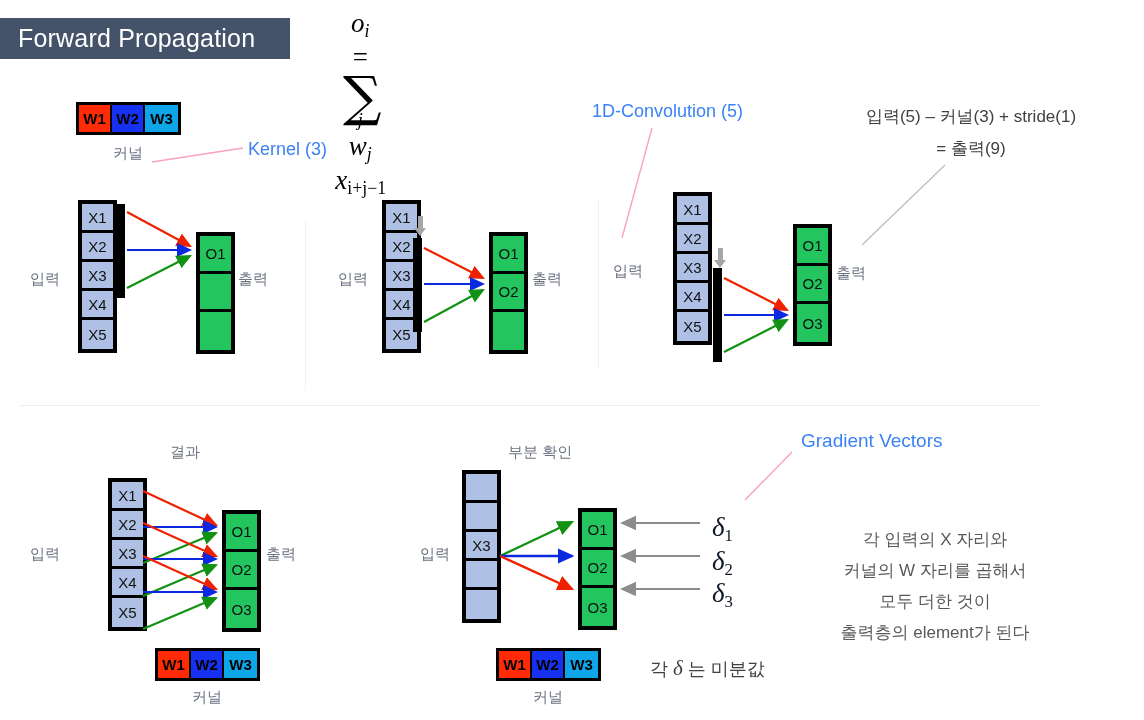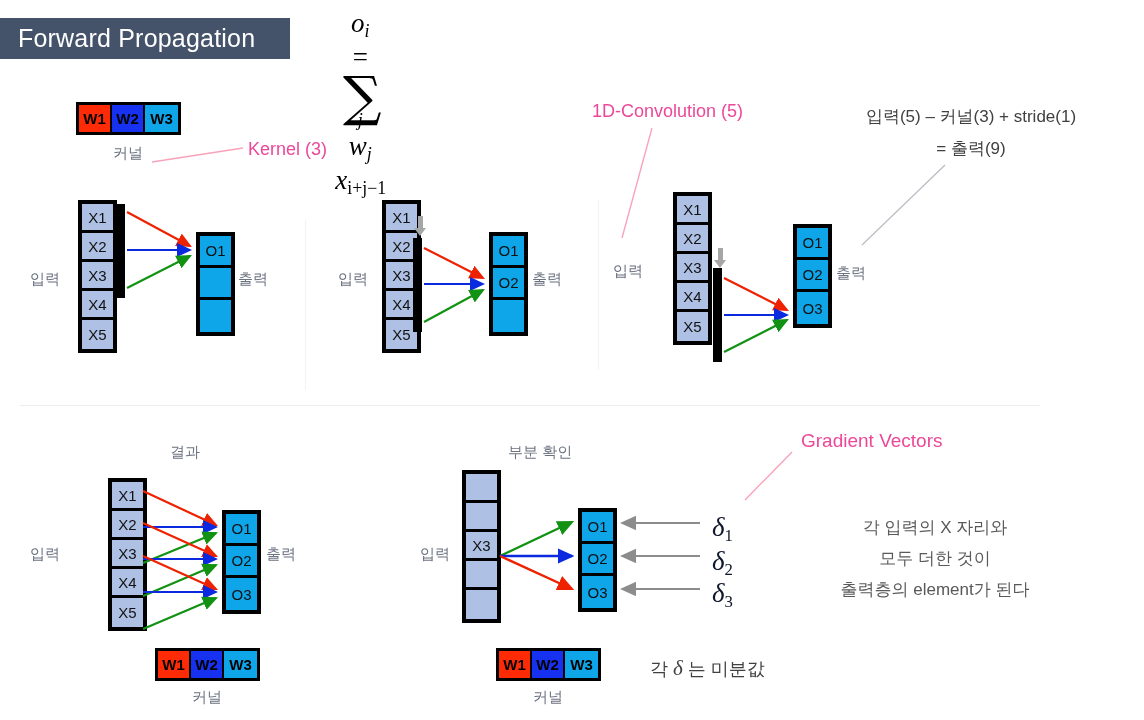--- a/index.html
+++ b/index.html
@@ -56,21 +56,21 @@
   }
   #formula .sumsub {
     font-size: 18px; font-style: italic; margin-top: -6px;
   }
   .sub { font-size: 0.66em; vertical-align: -0.28em; font-style: italic; }
   .subn { font-size: 0.66em; vertical-align: -0.28em; font-style: normal; }
 
   
   .pink-label {
     position: absolute;
-    color: #ec4899;
+    color: #3b82f6;
     font-size: 18px;
     white-space: nowrap;
   }
   .gray-label {
     position: absolute;
     color: #6b7280;
     font-size: 15px;
     white-space: nowrap;
   }
   .dark-label {
@@ -113,21 +113,21 @@
     border: 4px solid #000;
     background: #000;
   }
   .vec .cell {
     display: flex; align-items: center; justify-content: center;
     font-size: 15px; font-weight: normal; color: #111;
     border-bottom: 3px solid #000;
   }
   .vec .cell:last-child { border-bottom: none; }
   .vec-in .cell  { background: #aec1e4; width: 31px; height: 29px; }
-  .vec-out .cell { background: #0ea5e9; width: 31px; height: 32px; }
+  .vec-out .cell { background: #22c55e; width: 31px; height: 38px; }
 
   
   .window-bar { position: absolute; background: #000; width: 9px; }
 
   
   .down-arrow { position: absolute; width: 12px; }
   .down-arrow .stem {
     width: 5px; height: 12px; background: #a6a6a6; margin: 0 auto;
   }
   .down-arrow .head {
@@ -305,22 +305,23 @@
 </div>
 <div class="delta" style="left:712px; top:578px;">
   <span>δ</span><span class="dsub">3</span>
 </div>
 
 <div class="dark-label" style="left:650px; top:656px; font-size:18px;">
   <span>각 </span><span style="font-family:'Liberation Serif',serif; font-style:italic; font-size:21px;">δ</span><span> 는 미분값</span>
 </div>
 
 <div class="pink-label" style="left:801px; top:430px; font-size:19px;">Gradient Vectors</div>
-<div class="note-block" style="left:790px; top:512px; width:290px;">
+<div class="note-block" style="left:790px; top:524px; width:290px;">
   <div>각 입력의 X 자리와</div>
+  <div>커널의 W 자리를 곱해서</div>
   <div>모두 더한 것이</div>
   <div>출력층의 element가 된다</div>
 </div>
 
 <svg class="arrows" viewBox="0 0 1144 720">
   <defs>
     <marker id="ar-red" markerWidth="7" markerHeight="7" refX="6" refY="3.2" orient="auto">
       <path d="M0,0 L7,3.2 L0,6.4 z" fill="#ee2200"></path>
     </marker>
     <marker id="ar-blue" markerWidth="7" markerHeight="7" refX="6" refY="3.2" orient="auto">

